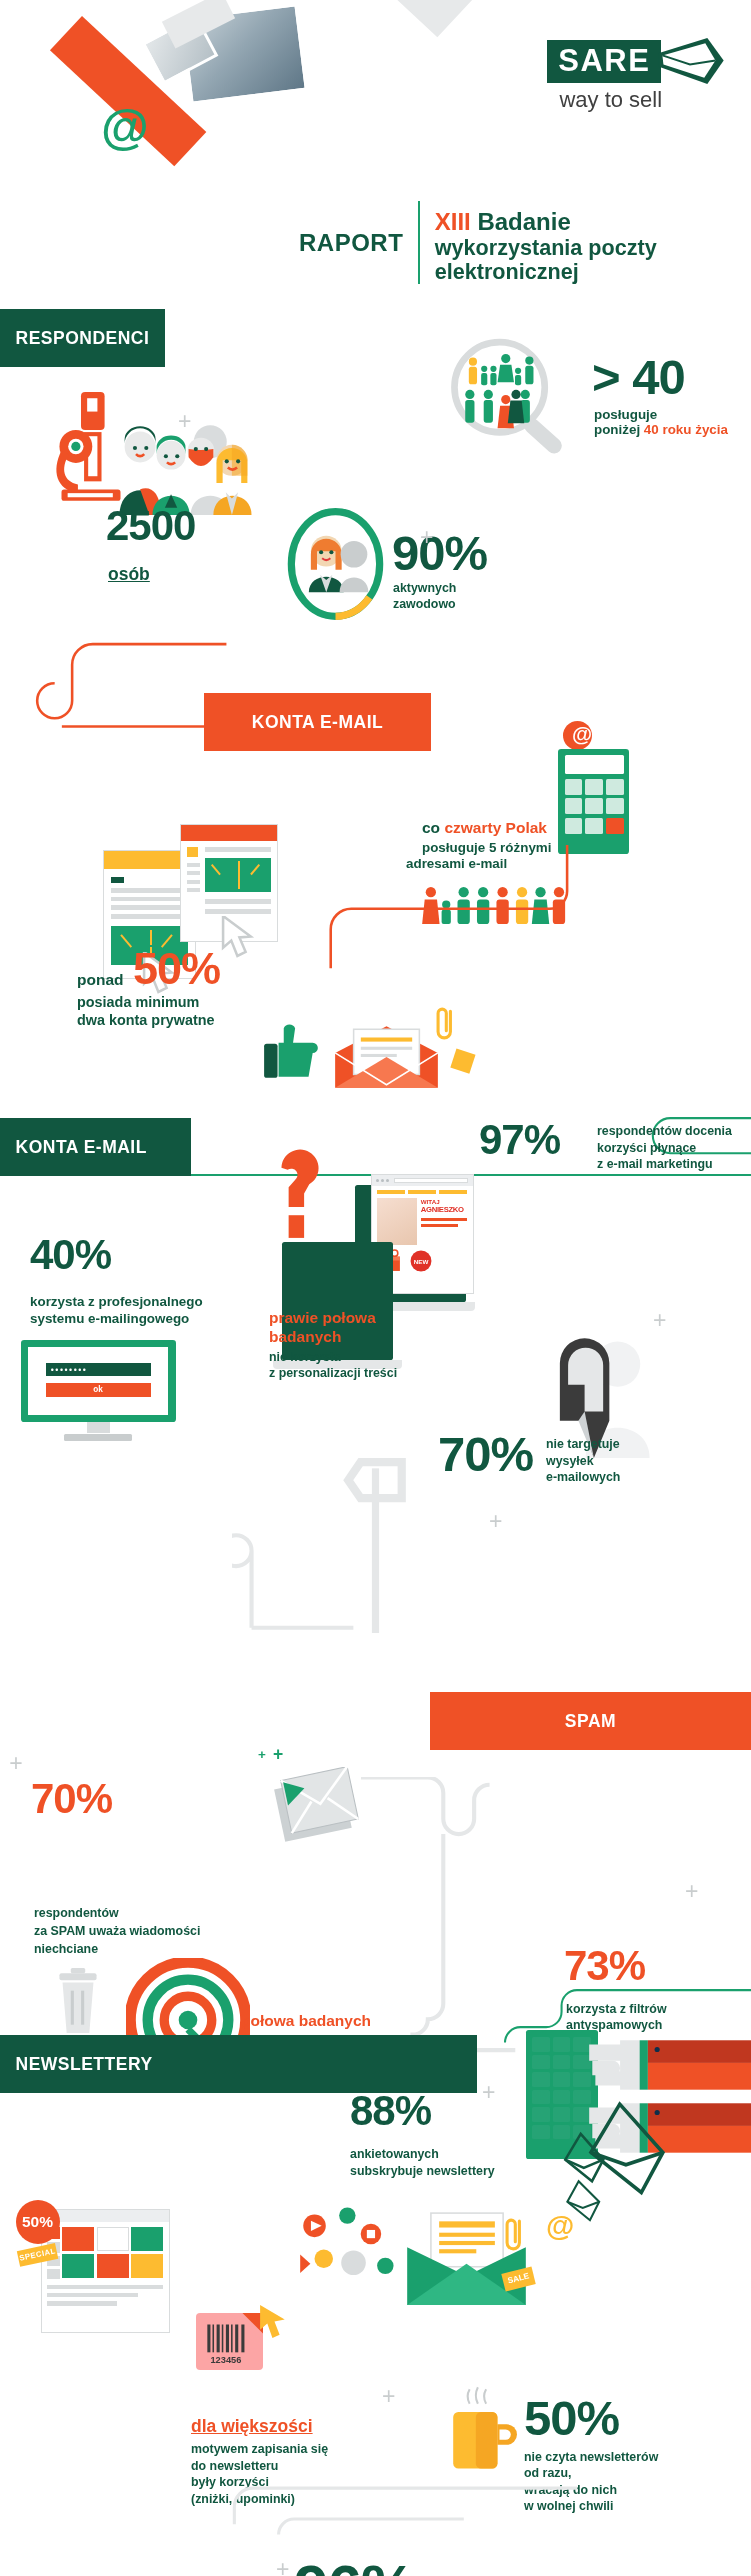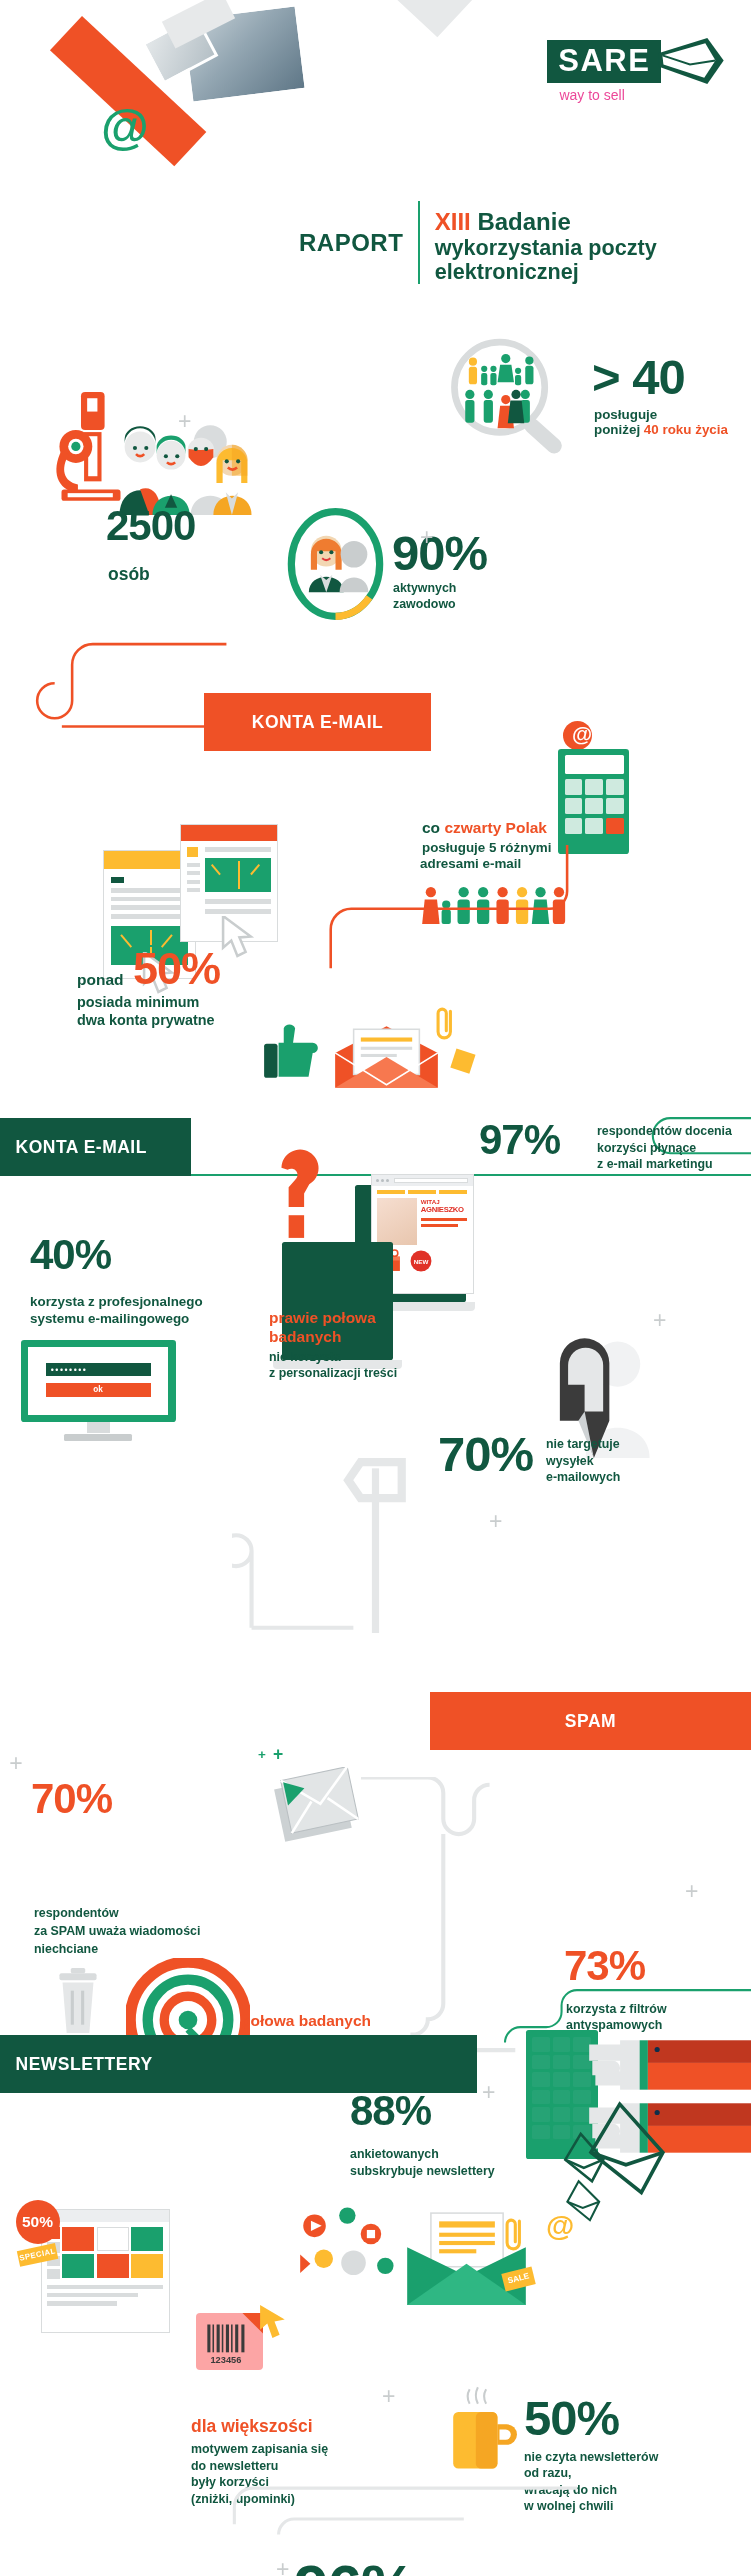--- a/index.html
+++ b/index.html
@@ -46,21 +46,21 @@
   }
   .num-120 { font-size: 62px; }
   .num-104 { font-size: 42px; }
   .num-96  { font-size: 49px; }
   .num-88  { font-size: 45px; }
 
   .cap {
     font-weight: bold;
     line-height: 1.18;
   }
-  .cap-34 { font-size: 17.5px; }
+  .cap-34 { font-size: 17.5px; text-decoration: underline; }
   .cap-30 { font-size: 15.5px; }
   .cap-28 { font-size: 14.4px; }
   .cap-26 { font-size: 13.4px; }
   .cap-24 { font-size: 12.4px; }
 
   
   .hdr-orange-bar {
     width: 170px; height: 47px; background: #ef5126;
     transform: rotate(43deg); transform-origin: left top;
   }
@@ -77,21 +77,21 @@
     line-height: 1;
   }
 
   
   .logo-box {
     background: #115740; color: #fff;
     font-size: 31px; font-weight: bold; letter-spacing: 1.5px;
     padding: 2.1px 10.3px 4.1px 11.3px; display: inline-block;
   }
   .logo-tag {
-    color: #ec4899; font-size: 14px; margin-top: 1px;
+    color: #404040; font-size: 22px; margin-top: 1px;
     padding-left: 12.4px;
   }
 
   
   .title-rule { width: 2.6px; background: #1aa06d; }
   .crossmark {
     position: absolute; color: #c9cdce; font-size: 23px;
     font-weight: 300; line-height: 1;
   }
   .card {
@@ -134,20 +134,23 @@
     <div style="line-height:1.12;margin-top:8px;">
       <div style="font-size:24px; font-weight:bold;">
         <span class="c-orange">XIII</span>
         <span class="c-green">Badanie</span>
       </div>
       <div class="c-green" style="font-size:21.6px; font-weight:bold;">wykorzystania poczty</div>
       <div class="c-green" style="font-size:21.6px; font-weight:bold;">elektronicznej</div>
     </div>
   </div>
 
+  <div class="abs banner green banner-left" style="left:0; top:309px; width:165px; height:58px;">
+    <span>RESPONDENCI</span>
+  </div>
 
   <svg class="abs" style="left:46px; top:389px;" width="90" height="118" viewBox="0 0 175 230">
     <rect x="68" y="6" width="46" height="74" rx="8" fill="#ef5126"></rect>
     <rect x="80" y="18" width="20" height="26" fill="#ffffff"></rect>
     <rect x="74" y="84" width="34" height="96" fill="#ef5126"></rect>
     <rect x="82" y="92" width="18" height="78" fill="#ffffff"></rect>
     <circle cx="58" cy="112" r="32" fill="#ef5126"></circle>
     <circle cx="58" cy="112" r="15" fill="#ffffff"></circle>
     <circle cx="58" cy="112" r="9" fill="#1aa06d"></circle>
     <path d="M30 120 C10 160 20 196 62 204 L62 186 C34 180 28 156 44 128 Z" fill="#ef5126"></path>
@@ -330,21 +333,21 @@
 
   <div class="abs c-green cap cap-30" style="left:77px; top:971px;">ponad</div>
   <div class="abs c-orange bignum num-88" style="left:133px; top:948px;">50%</div>
   <div class="abs c-green cap cap-28" style="left:77px; top:994px;">posiada minimum</div>
   <div class="abs c-green cap cap-28" style="left:77px; top:1012px;">dwa konta prywatne</div>
 
   <div class="abs cap cap-30" style="left:422px; top:819px;">
     <span class="c-green">co </span><span class="c-orange">czwarty Polak</span>
   </div>
   <div class="abs c-green cap cap-26" style="left:422px; top:840px;">posługuje 5 różnymi</div>
-  <div class="abs c-green cap cap-26" style="left:420px; top:856px;">adresami e-mail</div>
+  <div class="abs c-green cap cap-26" style="left:406px; top:856px;">adresami e-mail</div>
 
   <svg class="abs" style="left:421px; top:884px;" width="155" height="41" viewBox="0 0 300 80">
     <g fill="#ef5126">
         <circle cx="18" cy="16" r="10"></circle>
         <path d="M6 30 h24 l5 48 h-34 Z"></path>
       </g>
     <g fill="#1aa06d">
         <circle cx="48" cy="40" r="8"></circle>
         <rect x="39" y="50" width="18" height="28" rx="4"></rect>
       </g>

